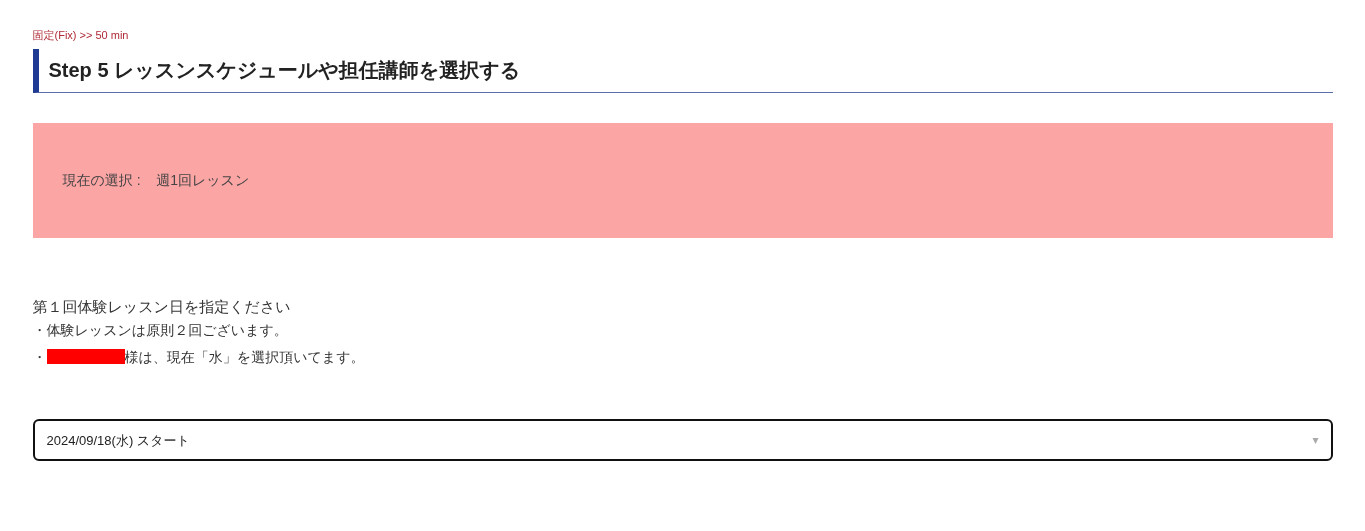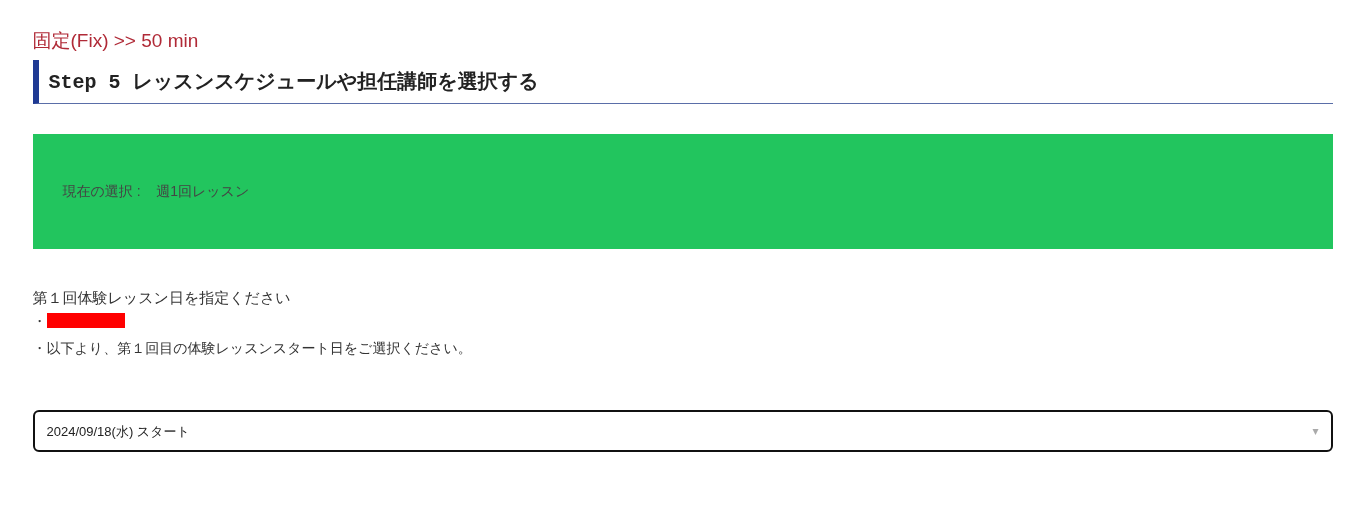--- a/index.html
+++ b/index.html
@@ -6,36 +6,35 @@
   body {
     font-family: "Hiragino Kaku Gothic ProN", "Yu Gothic", Meiryo, sans-serif;
     background: #fff;
     color: #333;
     font-size: 14px;
     padding: 28px 24px 0 24px;
   }
   .page { max-width: 1300px; margin: 0 auto; }
   .crumb {
     color: #b02a37;
-    font-size: 19px;
+    font-size: 11px;
     margin-bottom: 6px;
   }
   .step-title-bar {
     border-left: 6px solid #1f3a93;
     padding: 8px 0 8px 10px;
     border-bottom: 1px solid #5a6ea8;
     font-size: 20px;
     color: #222;
     margin-bottom: 30px;
-    font-family: Liberation Mono, monospace;
   }
   .selection-box {
-    background: #22c55e;
+    background: #fca5a5;
     padding: 44px 30px 44px 30px;
-    margin-bottom: 40px;
+    margin-bottom: 60px;
     font-size: 14px;
     color: #444;
     line-height: 1.9;
   }
   .instruction-title {
     font-size: 15px;
   }
   ul.notes {
     list-style: none;
     margin: 0 0 48px 0;
@@ -95,22 +94,22 @@
     <div>
       <span>現在の選択 :</span>
       &nbsp;&nbsp;
       <span>週1回レッスン</span>
     </div>
   </div>
 
   <div class="instruction-title">第１回体験レッスン日を指定ください</div>
 
   <ul class="notes">
-    <li><span class="redact"></span></li>
-    <li>以下より、第１回目の体験レッスンスタート日をご選択ください。</li>
+    <li>体験レッスンは原則２回ございます。</li>
+    <li><span class="redact"></span><span>様は、現在「水」を選択頂いてます。</span></li>
   </ul>
 
   <div class="select-wrap">
     <select class="date-select">
       <option>2024/09/18(水) スタート</option>
     </select>
     <span class="chev">▾</span>
   </div>
 
 </div>

